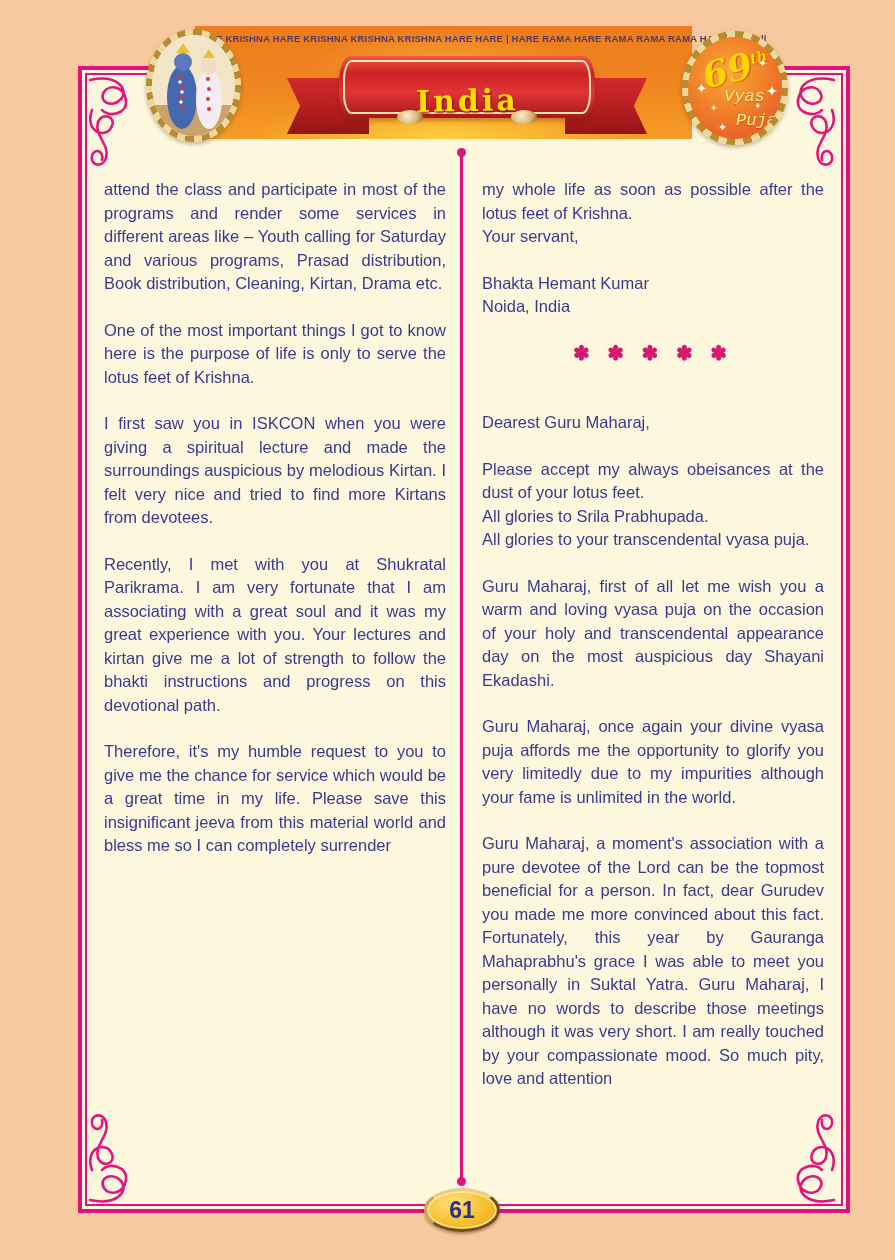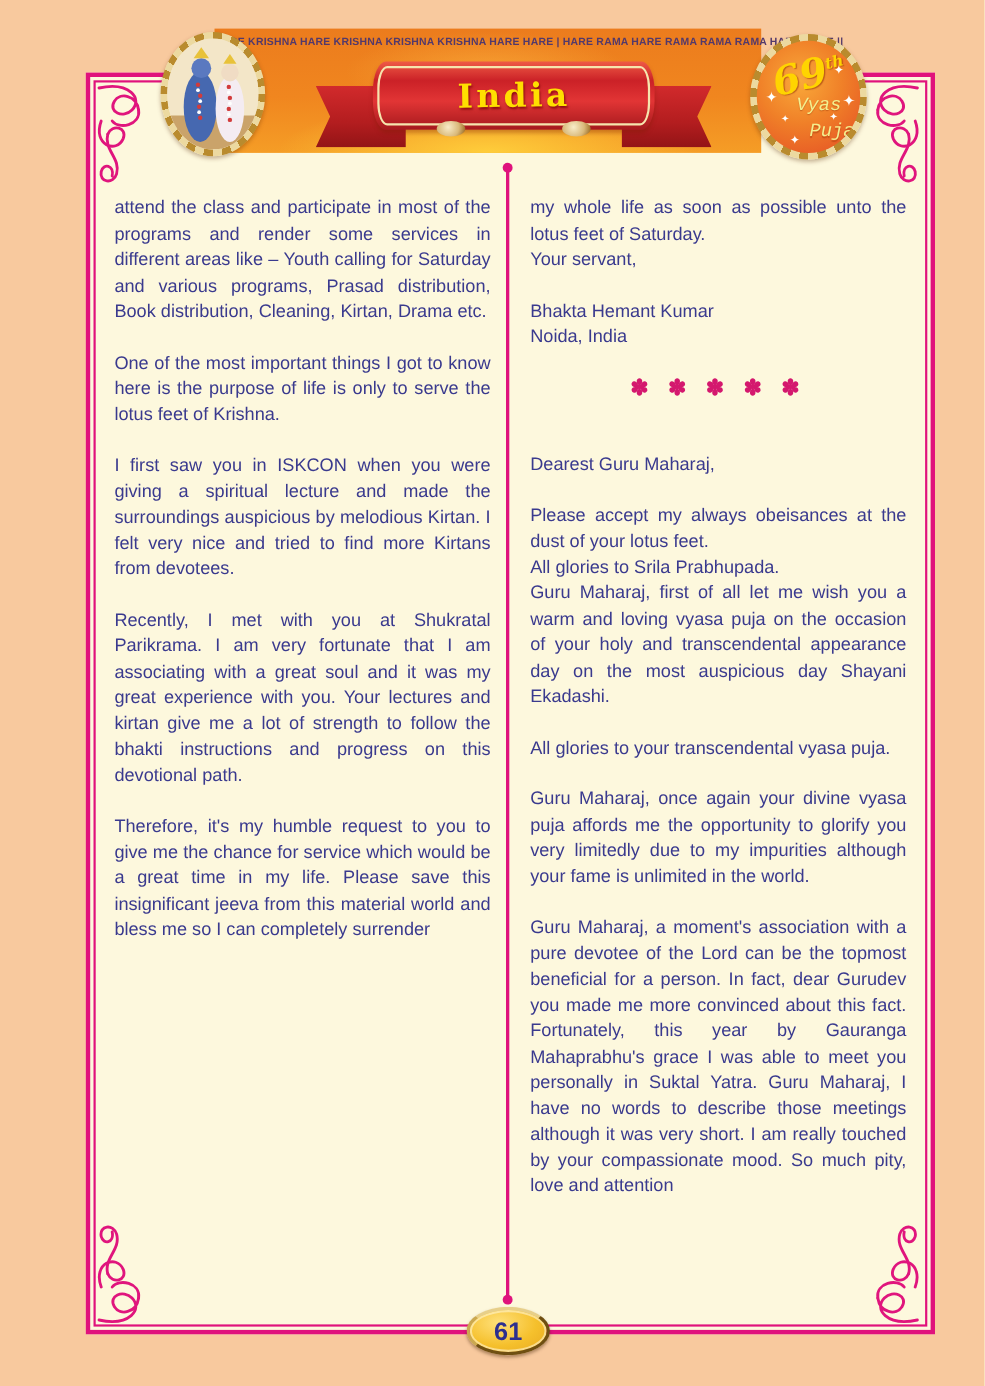--- a/index.html
+++ b/index.html
@@ -40,21 +40,21 @@
     position:absolute; top:22px; width:82px; height:56px;
     background:linear-gradient(180deg,#d22a2c 0%, #b31d1f 60%, #931416 100%);
   }
   .ribbon-tail.left  { left:0;  clip-path:polygon(100% 0,100% 100%,0 100%,16% 50%,0 0); }
   .ribbon-tail.right { right:0; clip-path:polygon(0 0,100% 0,84% 50%,100% 100%,0 100%); }
   .ribbon-center {
     position:absolute; left:52px; right:52px; top:0; height:62px;
     border-radius:12px/26px;
     background:linear-gradient(180deg,#ee5a45 0%, #cb2127 28%, #e23535 58%, #a5191d 100%);
     box-shadow:0 3px 4px rgba(120,30,0,.35);
-    display:flex; align-items:center; justify-content:center;
+    display:flex; align-items:flex-end; justify-content:center;
   }
   .ribbon-center::before {
     content:""; position:absolute; inset:4px; border:2px solid #f6e5ae;
     border-radius:9px/20px; pointer-events:none;
   }
   .ribbon-curl {
     position:absolute; bottom:-6px; width:26px; height:14px; border-radius:50%;
     background:radial-gradient(circle at 40% 40%, #f8ecc8 0%, #d9b97a 55%, #8e5a10 100%);
   }
   .ribbon-curl.left { left:58px; } .ribbon-curl.right { right:58px; }
@@ -238,29 +238,29 @@
 
 <div class="col col-left">
   <p>attend the class and participate in most of the programs and render some services in different areas like – Youth calling for Saturday and various programs, Prasad distribution, Book distribution, Cleaning, Kirtan, Drama etc.</p>
   <p>One of the most important things I got to know here is the purpose of life is only to serve the lotus feet of Krishna.</p>
   <p>I first saw you in ISKCON when you were giving a spiritual lecture and made the surroundings auspicious by melodious Kirtan. I felt very nice and tried to find more Kirtans from devotees.</p>
   <p>Recently, I met with you at Shukratal Parikrama. I am very fortunate that I am associating with a great soul and it was my great experience with you. Your lectures and kirtan give me a lot of strength to follow the bhakti instructions and progress on this devotional path.</p>
   <p>Therefore, it's my humble request to you to give me the chance for service which would be a great time in my life. Please save this insignificant jeeva from this material world and bless me so I can completely surrender</p>
 </div>
 
 <div class="col col-right">
-  <p class="tight">my whole life as soon as possible unto the lotus feet of Saturday.</p>
+  <p class="tight">my whole life as soon as possible after the lotus feet of Krishna.</p>
   <p>Your servant,</p>
   <p class="tight">Bhakta Hemant Kumar</p>
   <p>Noida, India</p>
   <div class="separator">✽ ✽ ✽ ✽ ✽</div>
   <p>Dearest Guru Maharaj,</p>
   <p class="tight">Please accept my always obeisances at the dust of your lotus feet.</p>
   <p class="tight">All glories to Srila Prabhupada.</p>
+  <p>All glories to your transcendental vyasa puja.</p>
   <p>Guru Maharaj, first of all let me wish you a warm and loving vyasa puja on the occasion of your holy and transcendental appearance day on the most auspicious day Shayani Ekadashi.</p>
-  <p>All glories to your transcendental vyasa puja.</p>
   <p>Guru Maharaj, once again your divine vyasa puja affords me the opportunity to glorify you very limitedly due to my impurities although your fame is unlimited in the world.</p>
   <p>Guru Maharaj, a moment's association with a pure devotee of the Lord can be the topmost beneficial for a person. In fact, dear Gurudev you made me more convinced about this fact. Fortunately, this year by Gauranga Mahaprabhu's grace I was able to meet you personally in Suktal Yatra. Guru Maharaj, I have no words to describe those meetings although it was very short. I am really touched by your compassionate mood. So much pity, love and attention</p>
 </div>
 
 <div class="page-number-badge">
   <span class="page-number">61</span>
 </div>
 
 </body></html>

